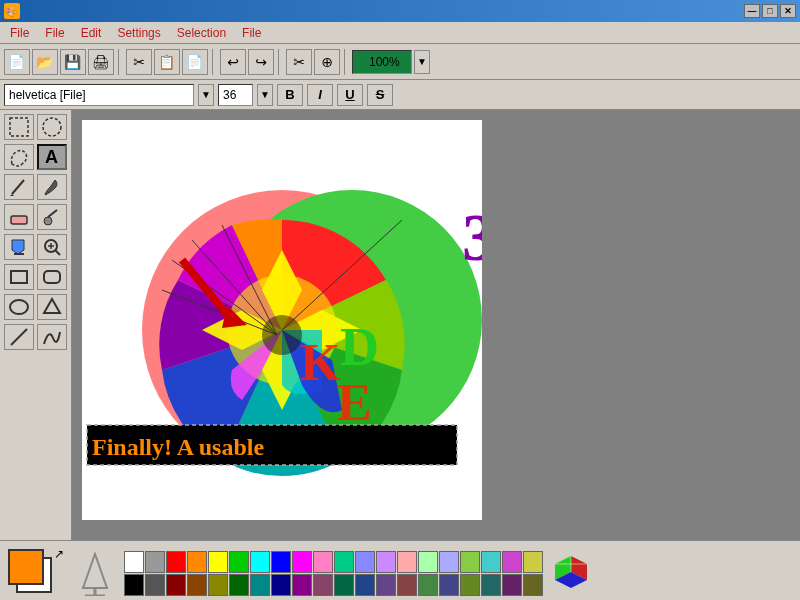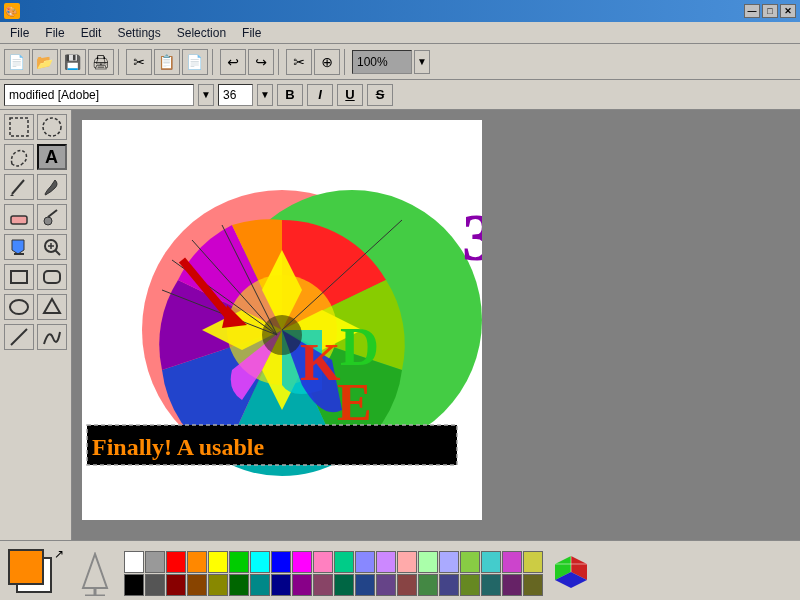--- a/index.html
+++ b/index.html
@@ -32,43 +32,43 @@
       height: 22px;
       display: flex;
       align-items: center;
       border-bottom: 1px solid #888;
       padding: 0 2px;
     }
     .menu-item {
       padding: 2px 8px;
       font-size: 12px;
       cursor: pointer;
-      color: #0f172a;
+      color: #b91c1c;
     }
 
     
     #toolbar {
       background: #d4d0c8;
       height: 36px;
       display: flex;
       align-items: center;
       padding: 2px 4px;
       gap: 2px;
       border-bottom: 1px solid #888;
     }
     .tool-btn {
       width: 26px; height: 26px; background: #d4d0c8;
       border: 1px solid #888; display: flex; align-items: center; justify-content: center;
       cursor: pointer; font-size: 14px;
     }
     .tool-sep { width: 4px; height: 26px; border-left: 1px solid #888; margin: 0 2px; }
     .zoom-box {
       display: flex; align-items: center;
-      border: 1px inset #888; background: #a3a3a3;
-      height: 24px; padding: 0 4px; font-size: 12px; width: 60px;
+      border: 1px inset #888; background: #15803d;
+      height: 24px; padding: 0 16px; font-size: 12px; width: 60px;
     }
     .zoom-arrow { width: 16px; height: 24px; background: #d4d0c8; border: 1px solid #888; display: flex; align-items: center; justify-content: center; cursor: pointer; font-size: 10px; }
 
     
     #font-toolbar {
       background: #d4d0c8;
       height: 30px;
       display: flex;
       align-items: center;
       padding: 2px 4px;
@@ -230,21 +230,21 @@
   <div class="tool-btn">⊕</div>
   <div class="tool-sep"></div>
   <div class="zoom-box">
     <span>100%</span>
   </div>
   <div class="zoom-arrow">▼</div>
 </div>
 
 <div id="font-toolbar">
   <div class="font-name-box">
-    <span>modified [Adobe]</span>
+    <span>helvetica [File]</span>
   </div>
   <div class="font-arrow">▼</div>
   <div class="font-size-box">
     <span>36</span>
   </div>
   <div class="font-arrow">▼</div>
   <div class="font-style-btn" style="font-weight:bold;">B</div>
   <div class="font-style-btn" style="font-style:italic;">I</div>
   <div class="font-style-btn" style="text-decoration:underline;">U</div>
   <div class="font-style-btn" style="text-decoration:line-through;">S</div>

